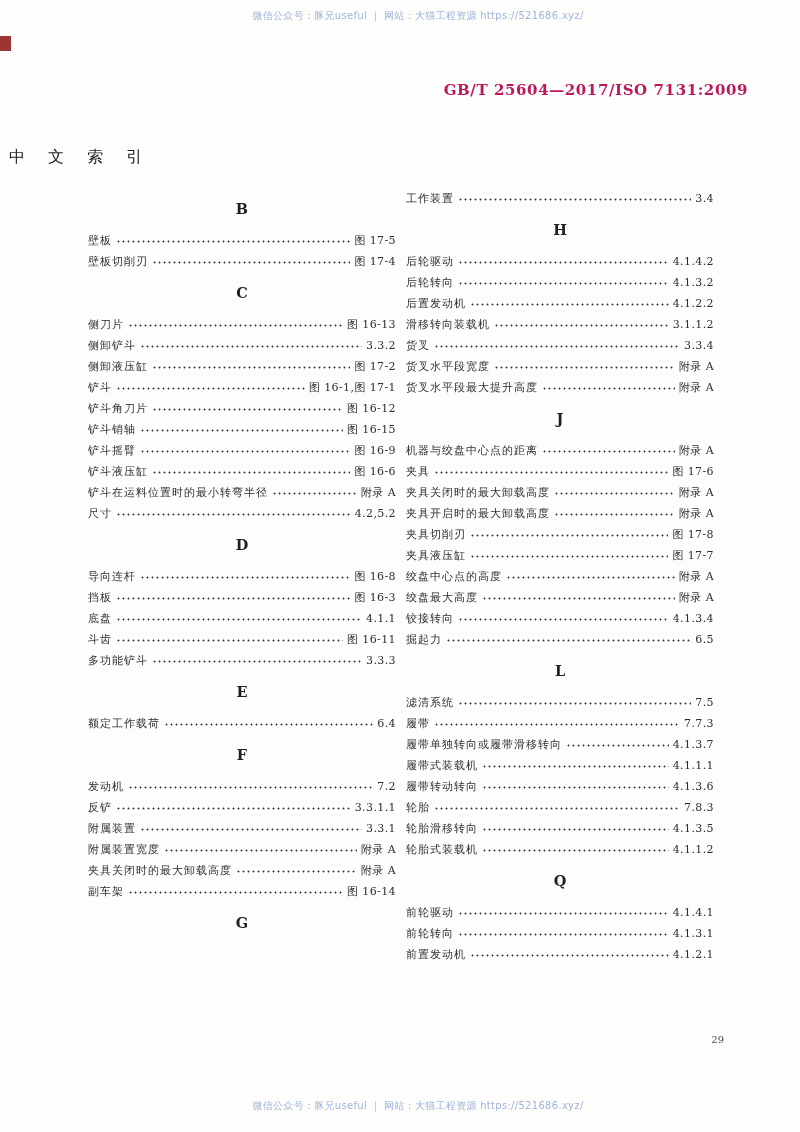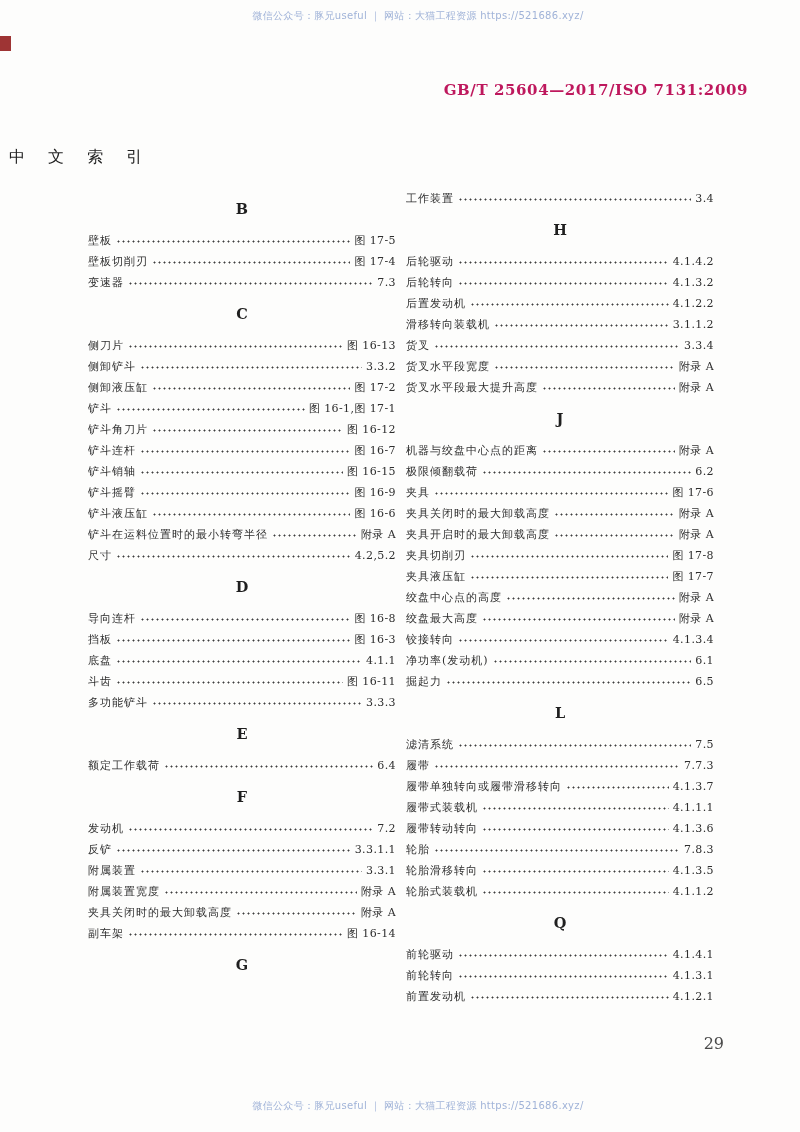--- a/index.html
+++ b/index.html
@@ -46,21 +46,21 @@
   .term { white-space:nowrap; letter-spacing:1px; }
   .leader {
     flex:1 1 auto; min-width:12px; margin:0 4px;
     align-self:center; height:3px; transform:translateY(1px);
     background-image:radial-gradient(circle at center,#3e3e3e 0.9px,rgba(0,0,0,0) 1.1px);
     background-size:5px 3px; background-repeat:repeat-x; background-position:left center;
   }
   .ref { white-space:nowrap; letter-spacing:0.4px;text-align:center; }
   .page-number {
     position:absolute; top:1034px; right:112px;
-    font-size:16px; color:#4a4a4a;
+    font-size:10px; color:#4a4a4a;
   }
 </style>
 </head>
 <body>
 
 <div class="page">
   <div class="watermark top">微信公众号：豚兄useful ｜ 网站：大猫工程资源 https://521686.xyz/</div>
   <div class="corner-mark"></div>
   <div class="header">GB/T 25604—2017/ISO 7131:2009</div>
   <h1 class="title">中 文 索 引</h1>
@@ -70,25 +70,20 @@
         <div class="entry">
           <span class="term">壁板</span>
           <span class="leader"></span>
           <span class="ref">图 17-5</span>
         </div>
         <div class="entry">
           <span class="term">壁板切削刃</span>
           <span class="leader"></span>
           <span class="ref">图 17-4</span>
         </div>
-        <div class="entry">
-          <span class="term">变速器</span>
-          <span class="leader"></span>
-          <span class="ref">7.3</span>
-        </div>
         <div class="letter">C</div>
         <div class="entry">
           <span class="term">侧刀片</span>
           <span class="leader"></span>
           <span class="ref">图 16-13</span>
         </div>
         <div class="entry">
           <span class="term">侧卸铲斗</span>
           <span class="leader"></span>
           <span class="ref">3.3.2</span>
@@ -100,25 +95,20 @@
         </div>
         <div class="entry">
           <span class="term">铲斗</span>
           <span class="leader"></span>
           <span class="ref">图 16-1,图 17-1</span>
         </div>
         <div class="entry">
           <span class="term">铲斗角刀片</span>
           <span class="leader"></span>
           <span class="ref">图 16-12</span>
-        </div>
-        <div class="entry">
-          <span class="term">铲斗连杆</span>
-          <span class="leader"></span>
-          <span class="ref">图 16-7</span>
         </div>
         <div class="entry">
           <span class="term">铲斗销轴</span>
           <span class="leader"></span>
           <span class="ref">图 16-15</span>
         </div>
         <div class="entry">
           <span class="term">铲斗摇臂</span>
           <span class="leader"></span>
           <span class="ref">图 16-9</span>
@@ -245,25 +235,20 @@
           <span class="leader"></span>
           <span class="ref">附录 A</span>
         </div>
         <div class="letter">J</div>
         <div class="entry">
           <span class="term">机器与绞盘中心点的距离</span>
           <span class="leader"></span>
           <span class="ref">附录 A</span>
         </div>
         <div class="entry">
-          <span class="term">极限倾翻载荷</span>
-          <span class="leader"></span>
-          <span class="ref">6.2</span>
-        </div>
-        <div class="entry">
           <span class="term">夹具</span>
           <span class="leader"></span>
           <span class="ref">图 17-6</span>
         </div>
         <div class="entry">
           <span class="term">夹具关闭时的最大卸载高度</span>
           <span class="leader"></span>
           <span class="ref">附录 A</span>
         </div>
         <div class="entry">
@@ -288,25 +273,20 @@
         </div>
         <div class="entry">
           <span class="term">绞盘最大高度</span>
           <span class="leader"></span>
           <span class="ref">附录 A</span>
         </div>
         <div class="entry">
           <span class="term">铰接转向</span>
           <span class="leader"></span>
           <span class="ref">4.1.3.4</span>
-        </div>
-        <div class="entry">
-          <span class="term">净功率(发动机)</span>
-          <span class="leader"></span>
-          <span class="ref">6.1</span>
         </div>
         <div class="entry">
           <span class="term">掘起力</span>
           <span class="leader"></span>
           <span class="ref">6.5</span>
         </div>
         <div class="letter">L</div>
         <div class="entry">
           <span class="term">滤清系统</span>
           <span class="leader"></span>

